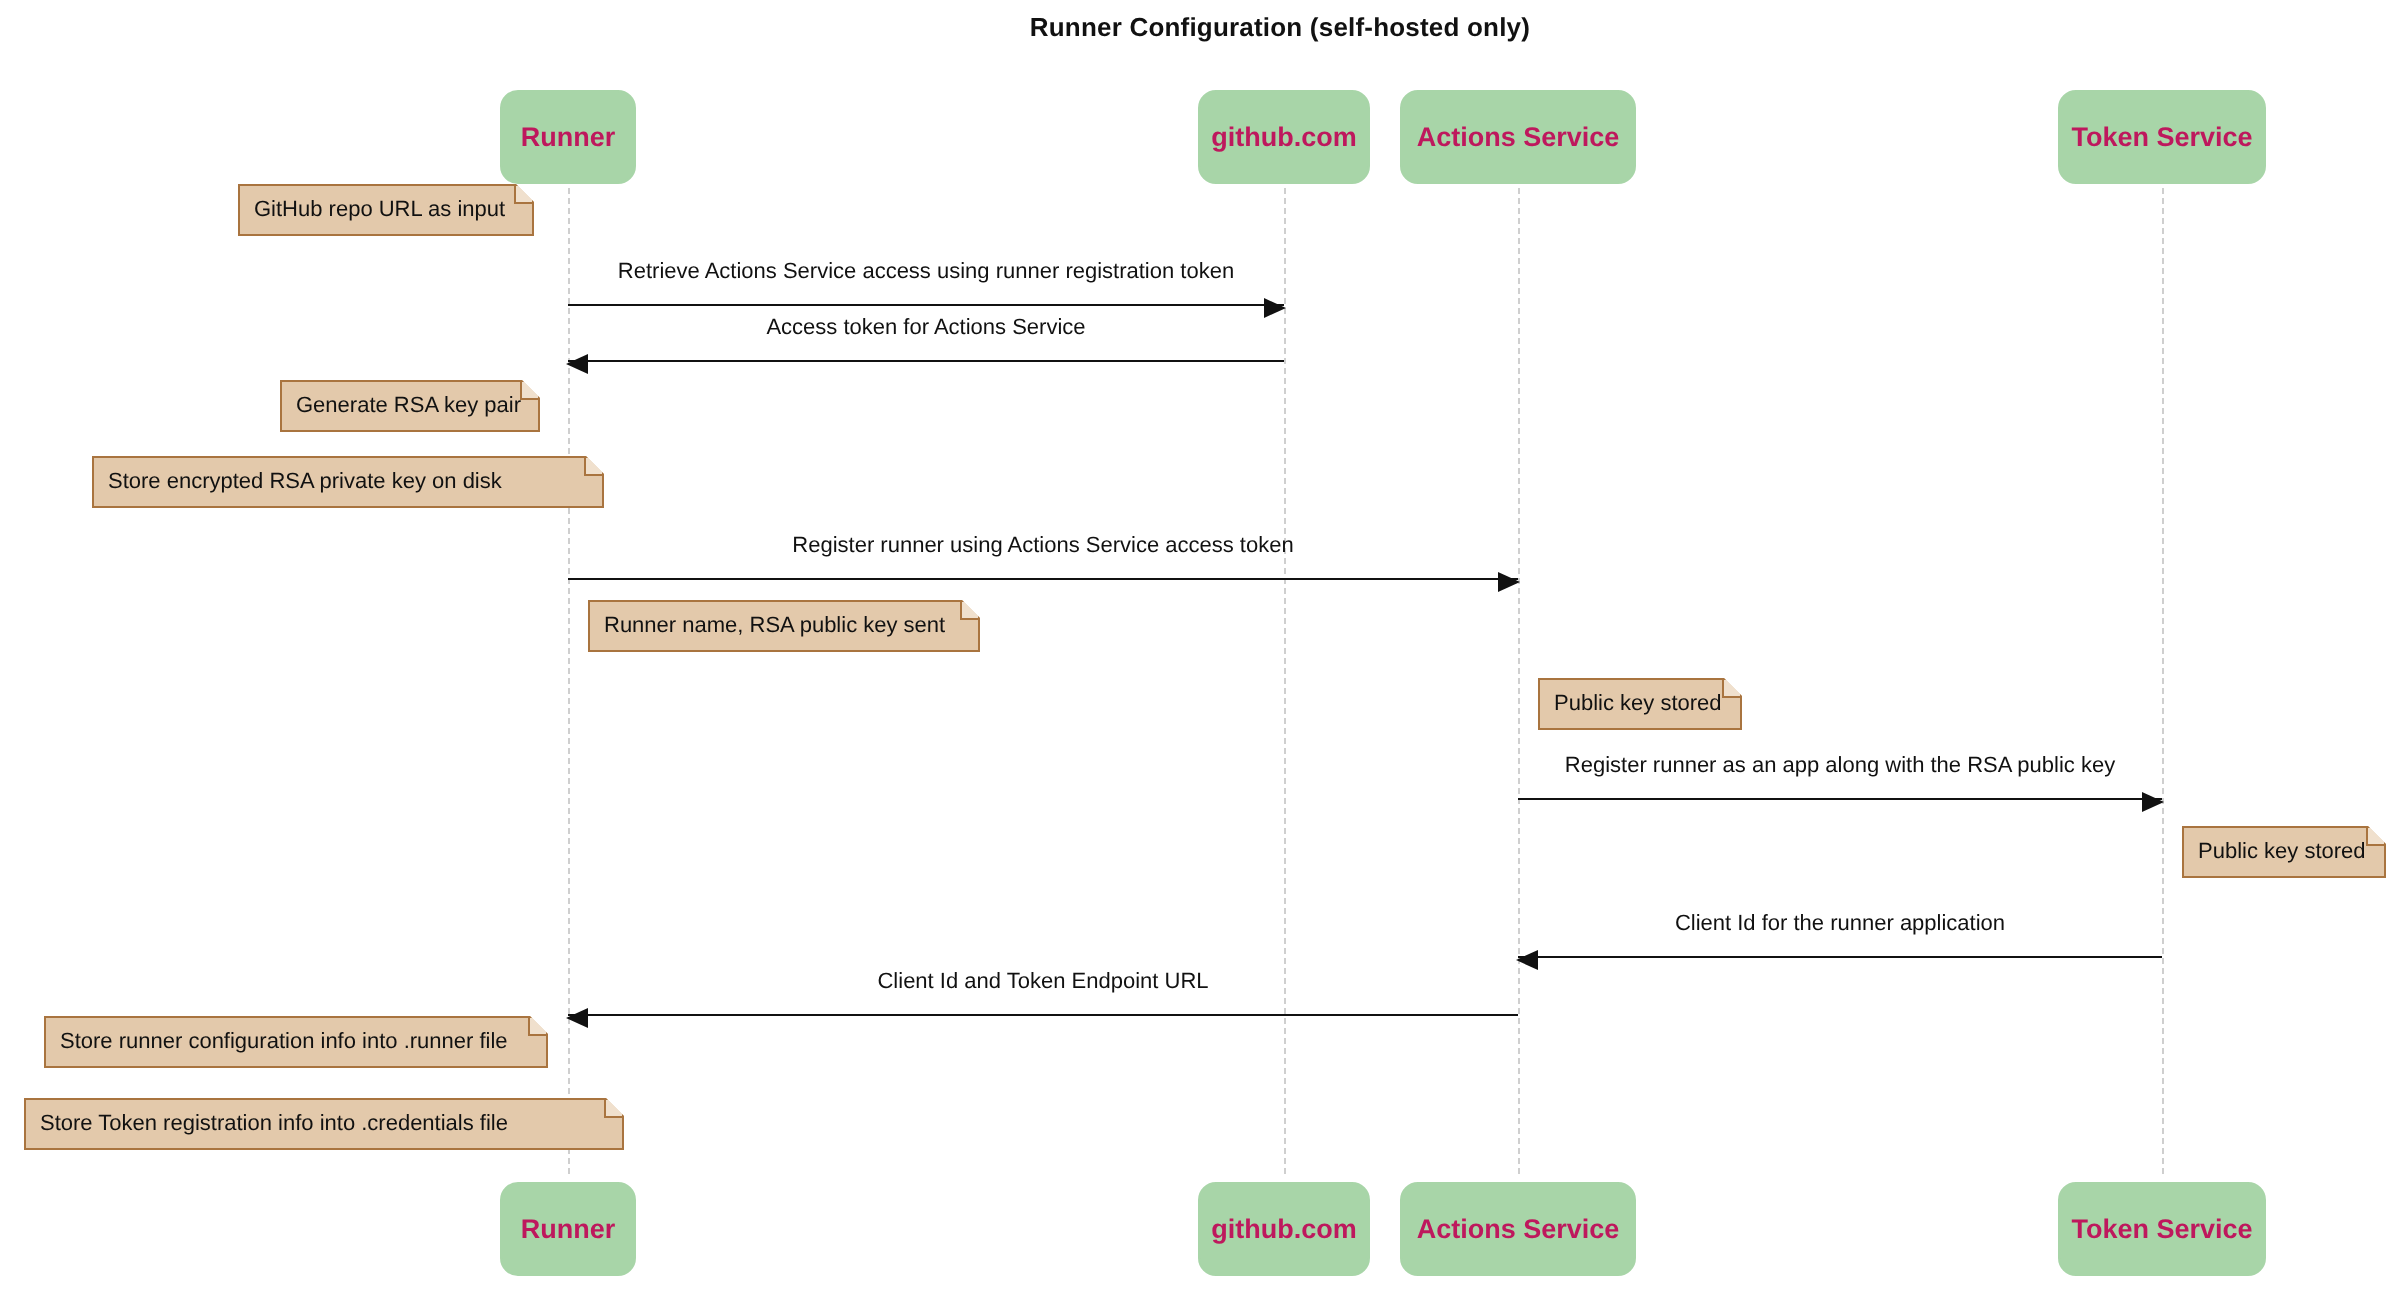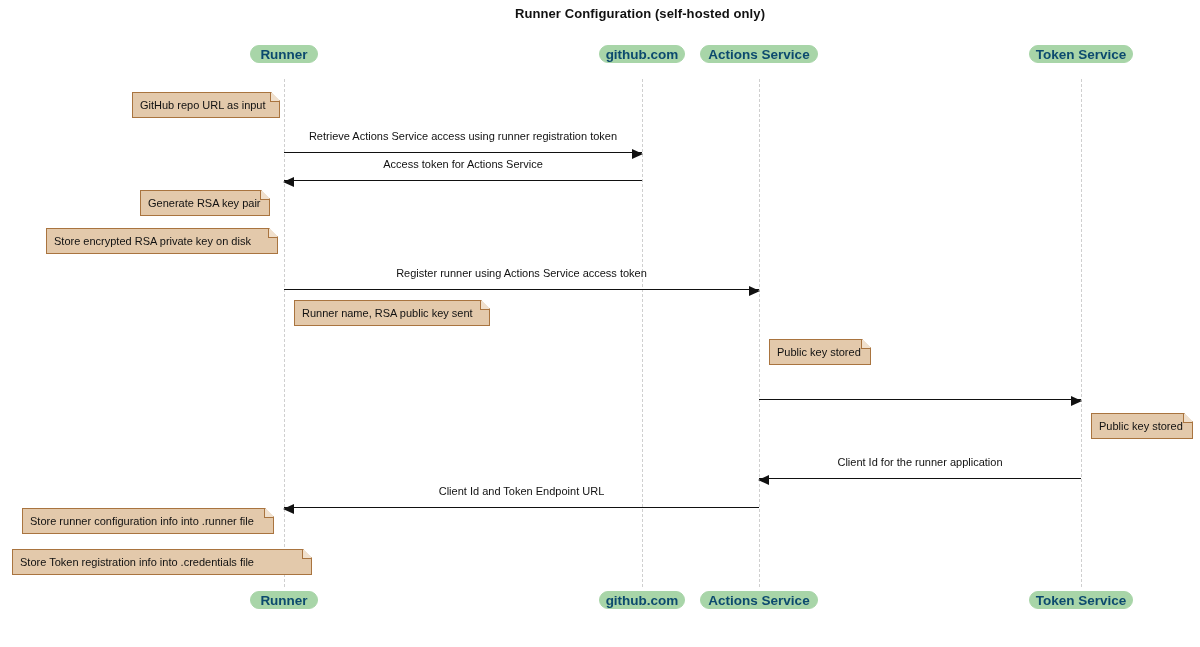--- a/index.html
+++ b/index.html
@@ -38,30 +38,30 @@
     position: absolute;
     width: 0;
     border-left: 1px dashed #cfcfcf;
     top: 79px;
     height: 508px;
   }
 
   
   .participant {
     position: absolute;
-    height: 18px;
+    height: 47px;
     background: #a8d5a8;
     border: 1px solid #a8d5a8;
     border-radius: 9px;
     display: flex;
     align-items: center;
     justify-content: center;
     font-size: 13.5px;
     font-weight: bold;
-    color: #0c4a6e;
+    color: #be185d;
     box-sizing: border-box;
     white-space: nowrap;
   }
 
   
   .note {
     position: absolute;
     background: #e3c9ab;
     border: 1px solid #a9743f;
     box-sizing: border-box;
@@ -155,20 +155,21 @@
         <div class="msg-label">Access token for Actions Service</div>
       </div>
       <div class="message to-right" style="left: 284px; top: 270px; width: 475px;">
         <div class="msg-line"></div>
         <div class="arrowhead"></div>
         <div class="msg-label">Register runner using Actions Service access token</div>
       </div>
       <div class="message to-right" style="left: 759px; top: 380px; width: 322px;">
         <div class="msg-line"></div>
         <div class="arrowhead"></div>
+        <div class="msg-label">Register runner as an app along with the RSA public key</div>
       </div>
       <div class="message to-left" style="left: 759px; top: 459px; width: 322px;">
         <div class="msg-line"></div>
         <div class="arrowhead"></div>
         <div class="msg-label">Client Id for the runner application</div>
       </div>
       <div class="message to-left" style="left: 284px; top: 488px; width: 475px;">
         <div class="msg-line"></div>
         <div class="arrowhead"></div>
         <div class="msg-label">Client Id and Token Endpoint URL</div>
@@ -196,29 +197,29 @@
         <span>github.com</span>
       </div>
       <div class="participant" style="left: 700px; top: 591px; width: 118px;">
         <span>Actions Service</span>
       </div>
       <div class="participant" style="left: 1029px; top: 591px; width: 104px;">
         <span>Token Service</span>
       </div>
     </div>
   <div id="notes-layer">
-      <div class="note" style="top: 92px; width: 148px; left: 132px;">
+      <div class="note" style="top: 92px; width: 148px; left: 119px;">
         <span>GitHub repo URL as input</span>
         <span class="fold"></span>
       </div>
       <div class="note" style="top: 190px; width: 130px; left: 140px;">
         <span>Generate RSA key pair</span>
         <span class="fold"></span>
       </div>
-      <div class="note" style="top: 228px; width: 232px; left: 46px;">
+      <div class="note" style="top: 228px; width: 256px; left: 46px;">
         <span>Store encrypted RSA private key on disk</span>
         <span class="fold"></span>
       </div>
       <div class="note" style="top: 300px; width: 196px; left: 294px;">
         <span>Runner name, RSA public key sent</span>
         <span class="fold"></span>
       </div>
       <div class="note" style="top: 339px; width: 102px; left: 769px;">
         <span>Public key stored</span>
         <span class="fold"></span>

